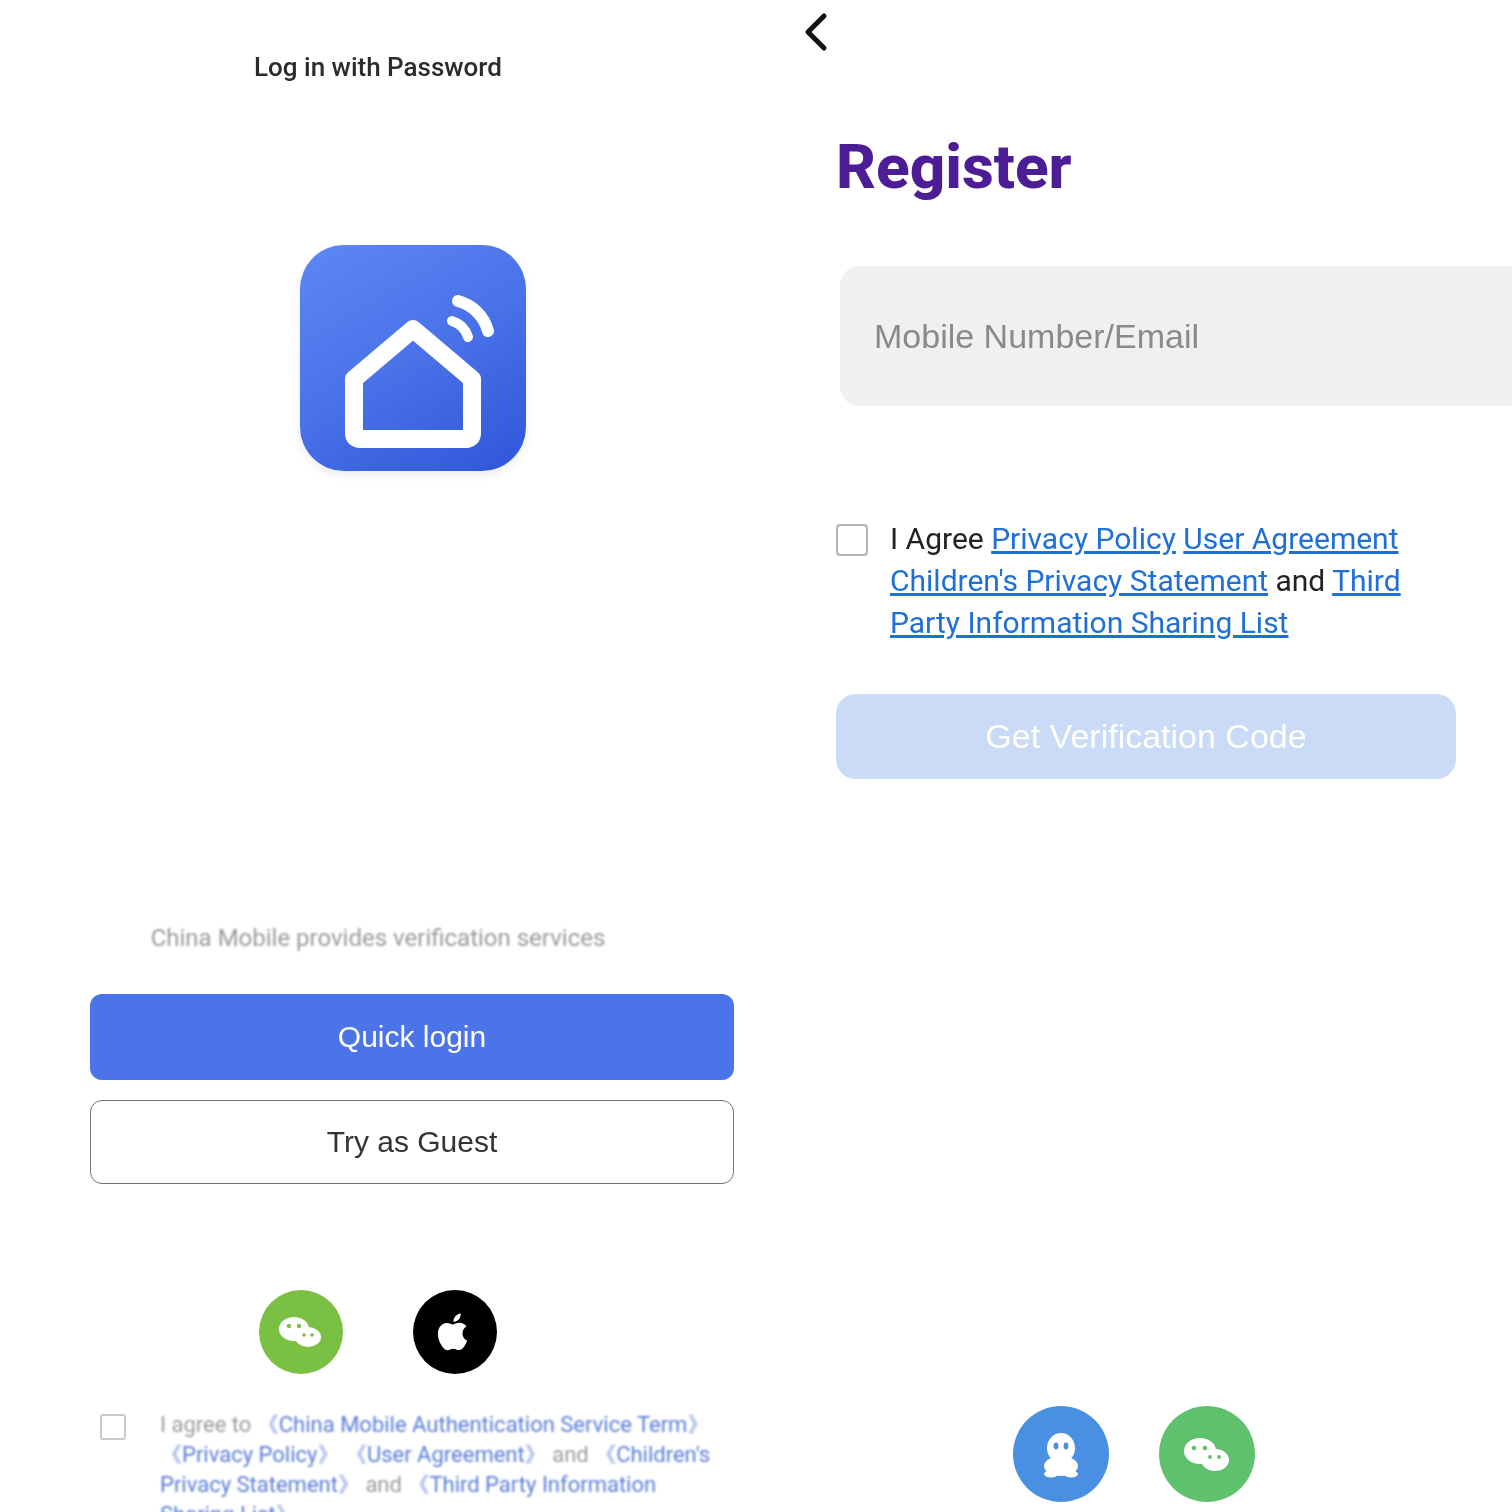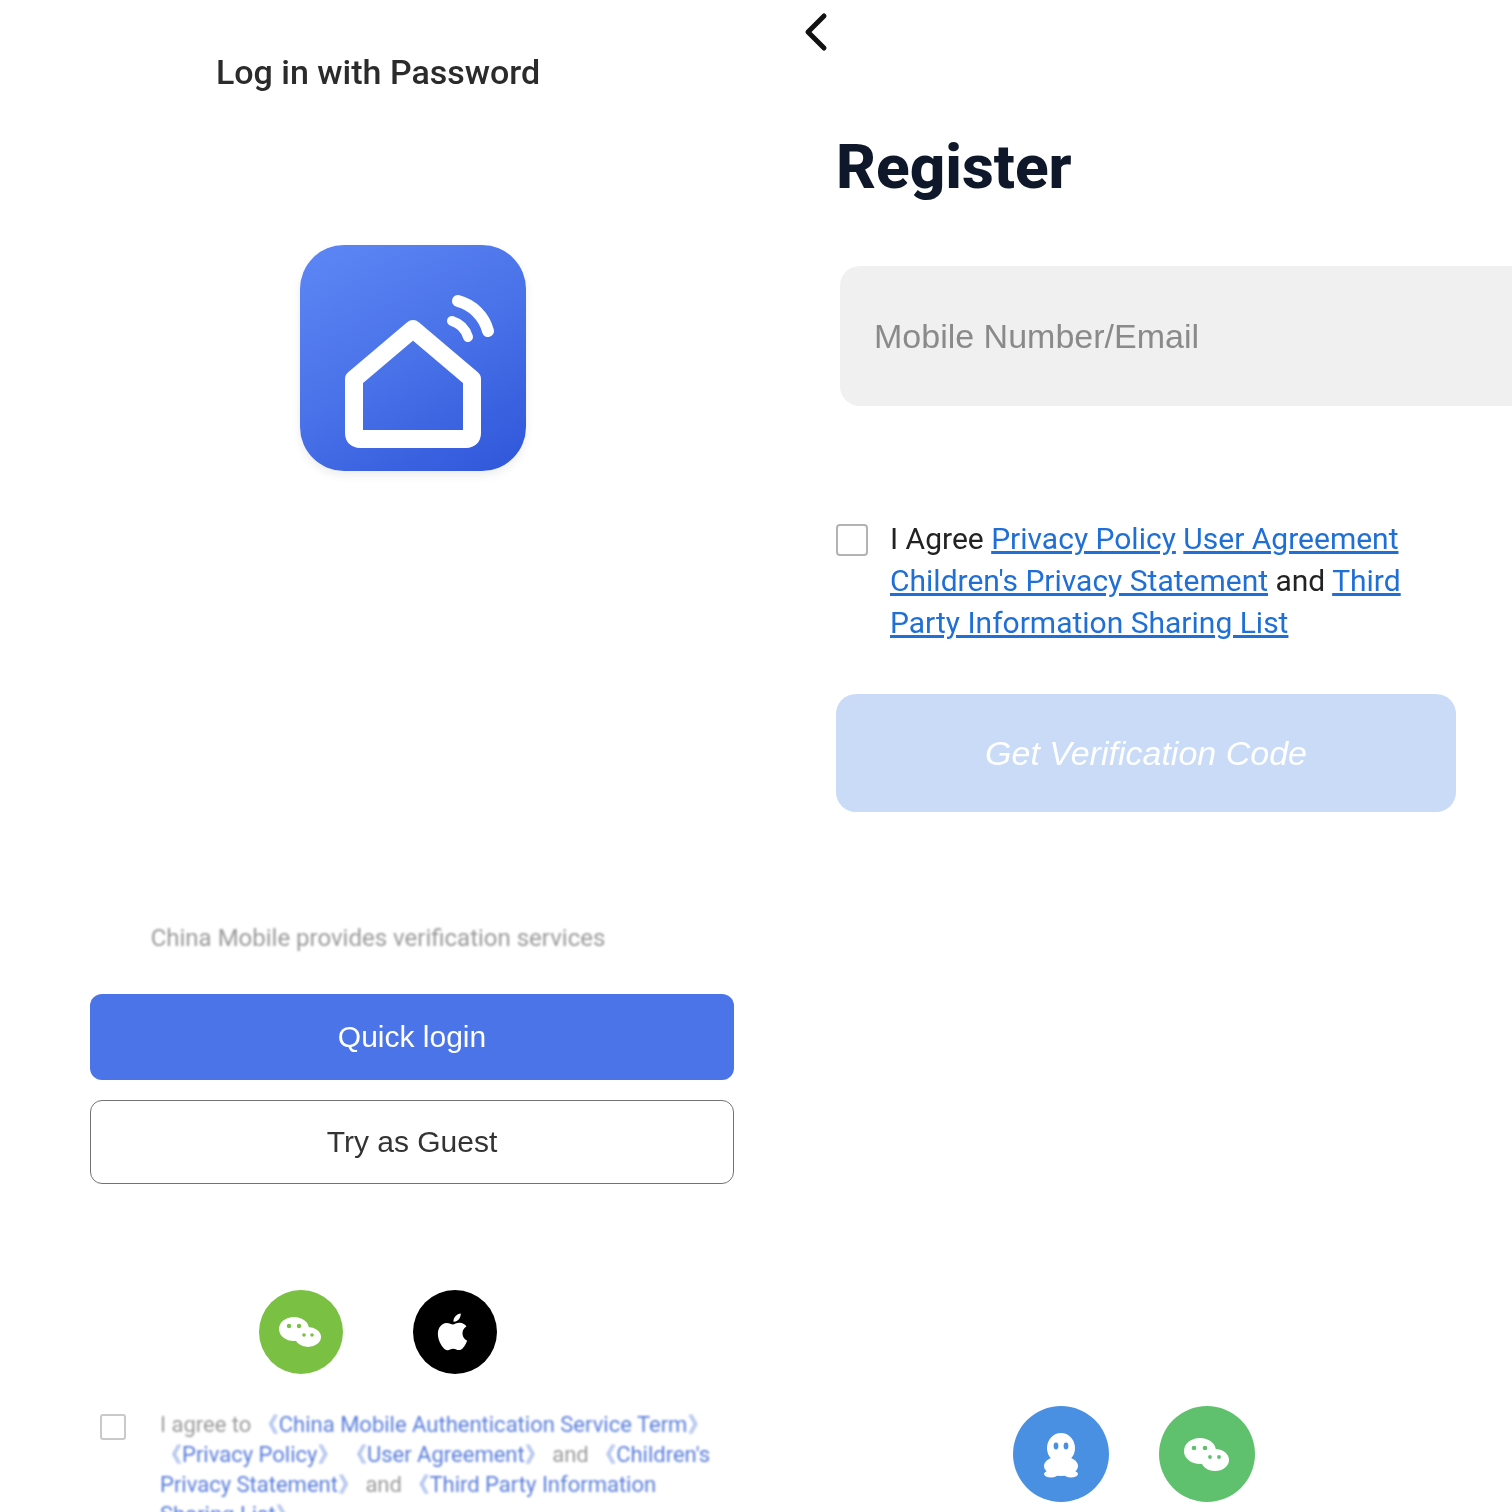--- a/index.html
+++ b/index.html
@@ -28,21 +28,21 @@
   .screen-left { left: 0; }
   .screen-right { left: 756px; }
 
   
   .login-header-link {
     position: absolute;
     top: 52px;
     left: 0;
     width: 100%;
     text-align: center;
-    font-size: 34px;
+    font-size: 26px;
     font-weight: 500;
     color: #2b2b2b;
   }
 
   .app-logo {
     position: absolute;
     top: 245px;
     left: 300px;
     width: 226px;
     height: 226px;
@@ -182,21 +182,21 @@
     justify-content: center;
     cursor: pointer;
   }
 
   .register-title {
     position: absolute;
     top: 130px;
     left: 80px;
     font-size: 62px;
     font-weight: 800;
-    color: #0f172a;
+    color: #4c1d95;
   }
 
   .email-input {
     position: absolute;
     top: 266px;
     left: 84px;
     width: 734px;
     height: 140px;
     background: #f0f0f0;
     border: none;
@@ -237,29 +237,28 @@
     color: #1f6fd6;
     text-decoration: underline;
     margin-top: 48px;
   }
 
   .verify-btn {
     position: absolute;
     top: 694px;
     left: 80px;
     width: 620px;
-    height: 118px;
+    height: 85px;
     background: #c9dbf6;
     color: #fff;
     border: none;
     border-radius: 20px;
     font-size: 34px;
     font-weight: 500;
     cursor: pointer;
-    font-style: italic;
   }
 
   .social-row-right {
     position: absolute;
     top: 1406px;
     left: 0;
     width: 100%;
     display: flex;
     justify-content: center;
     gap: 50px;

